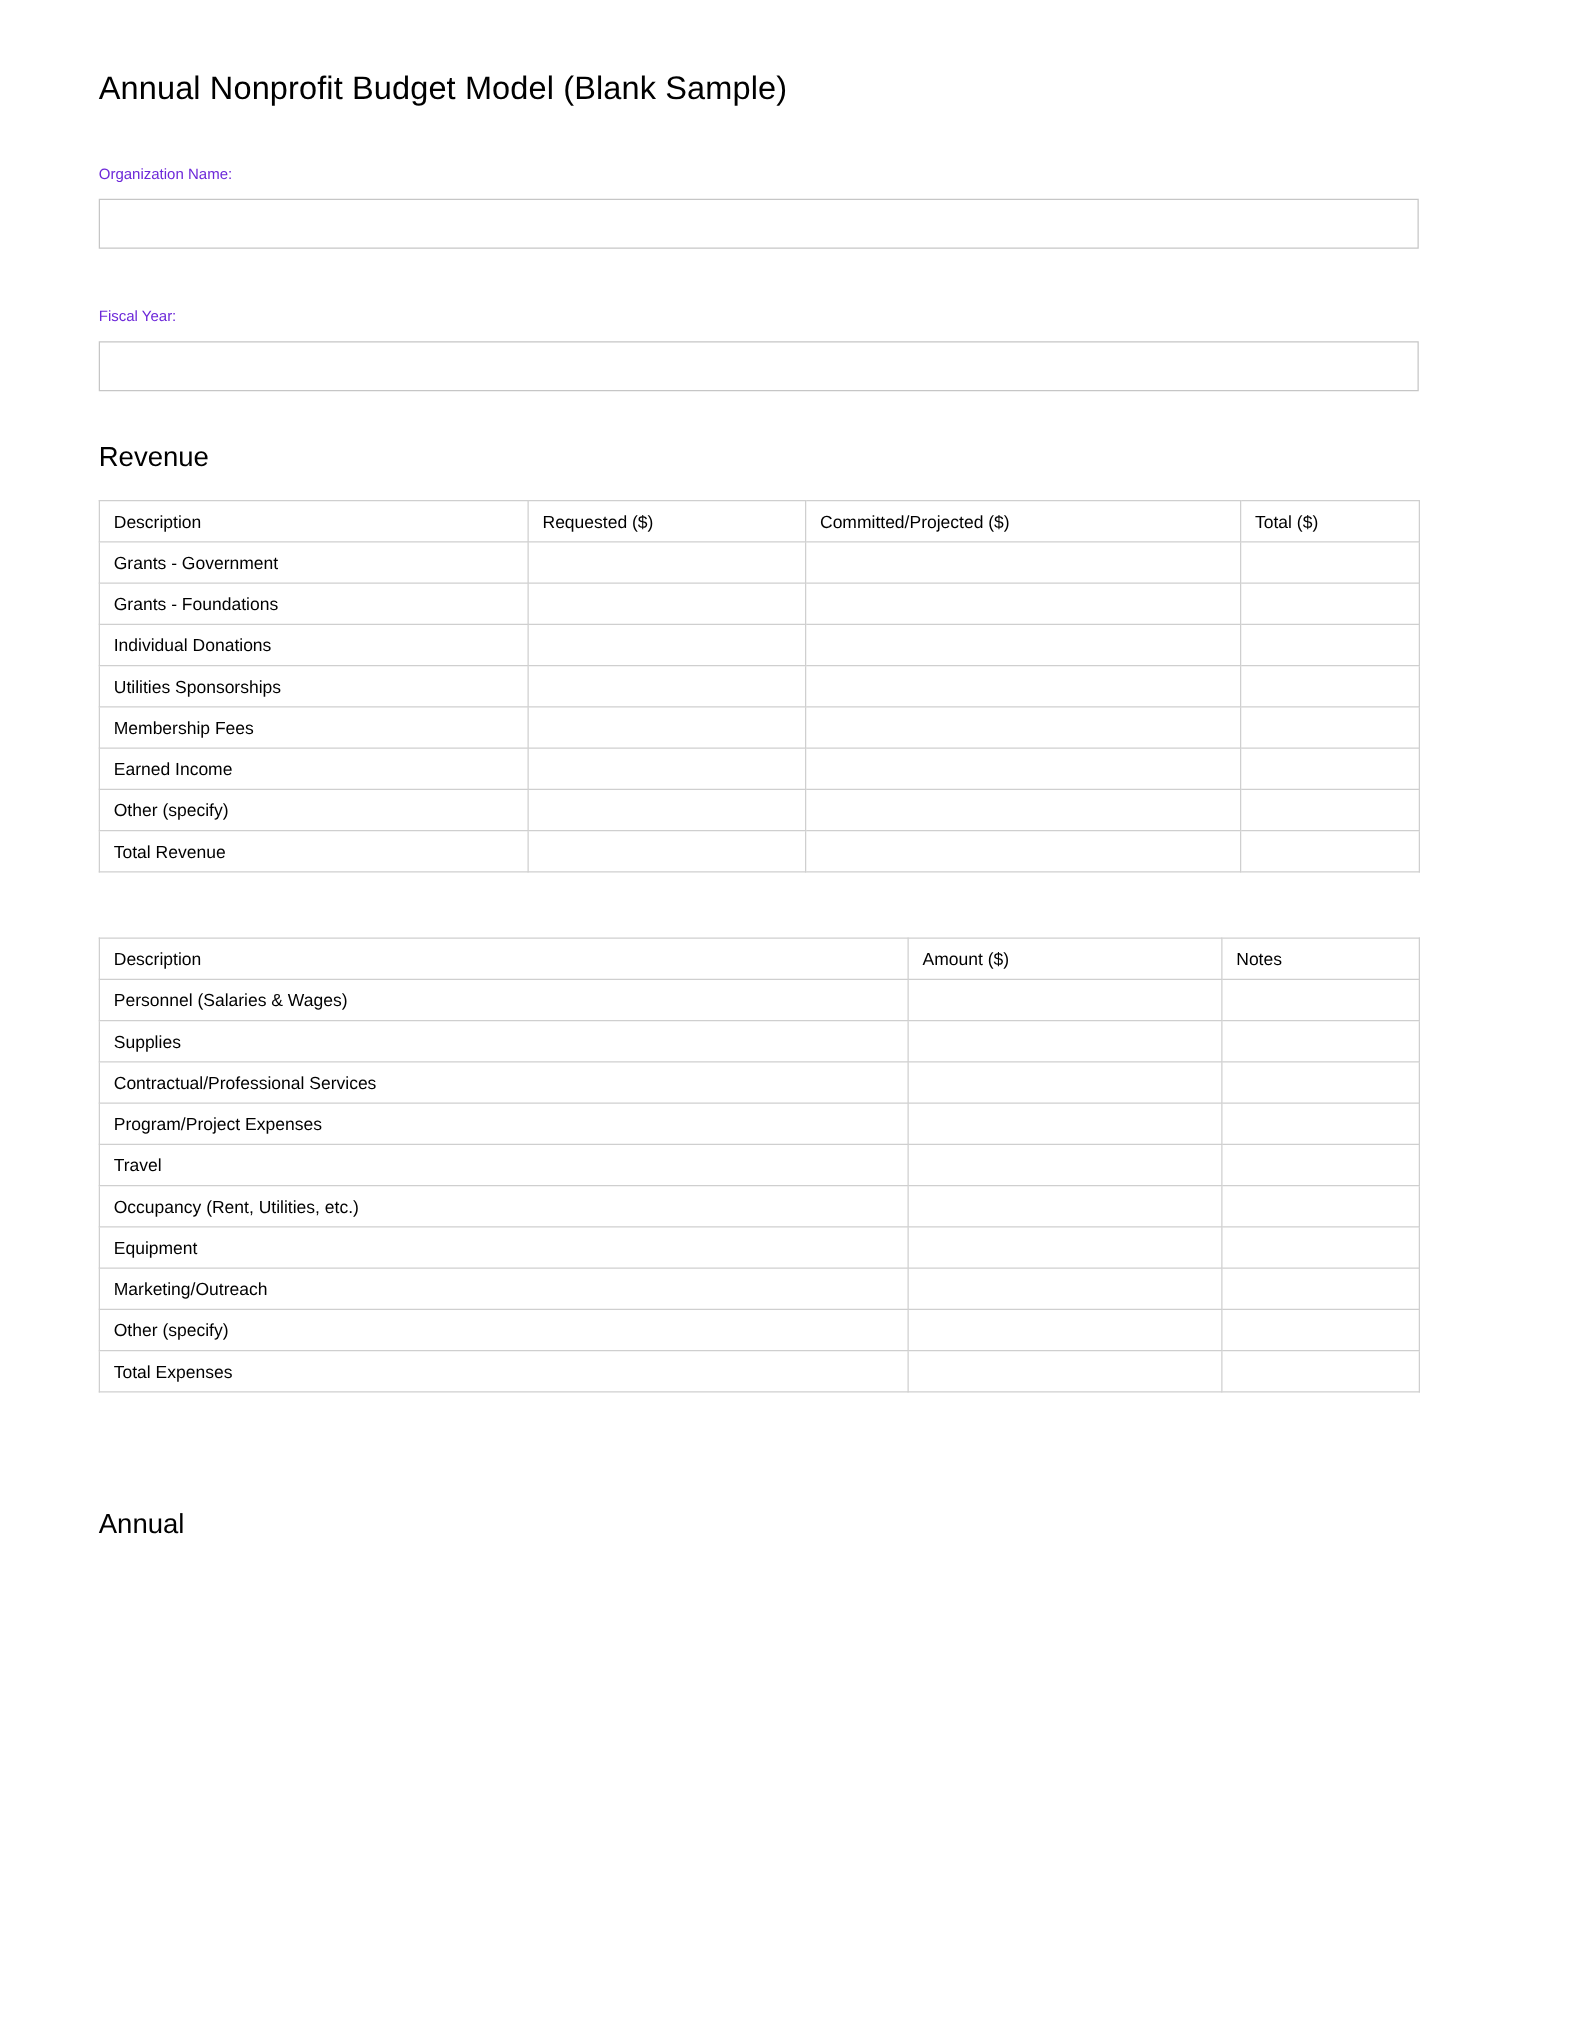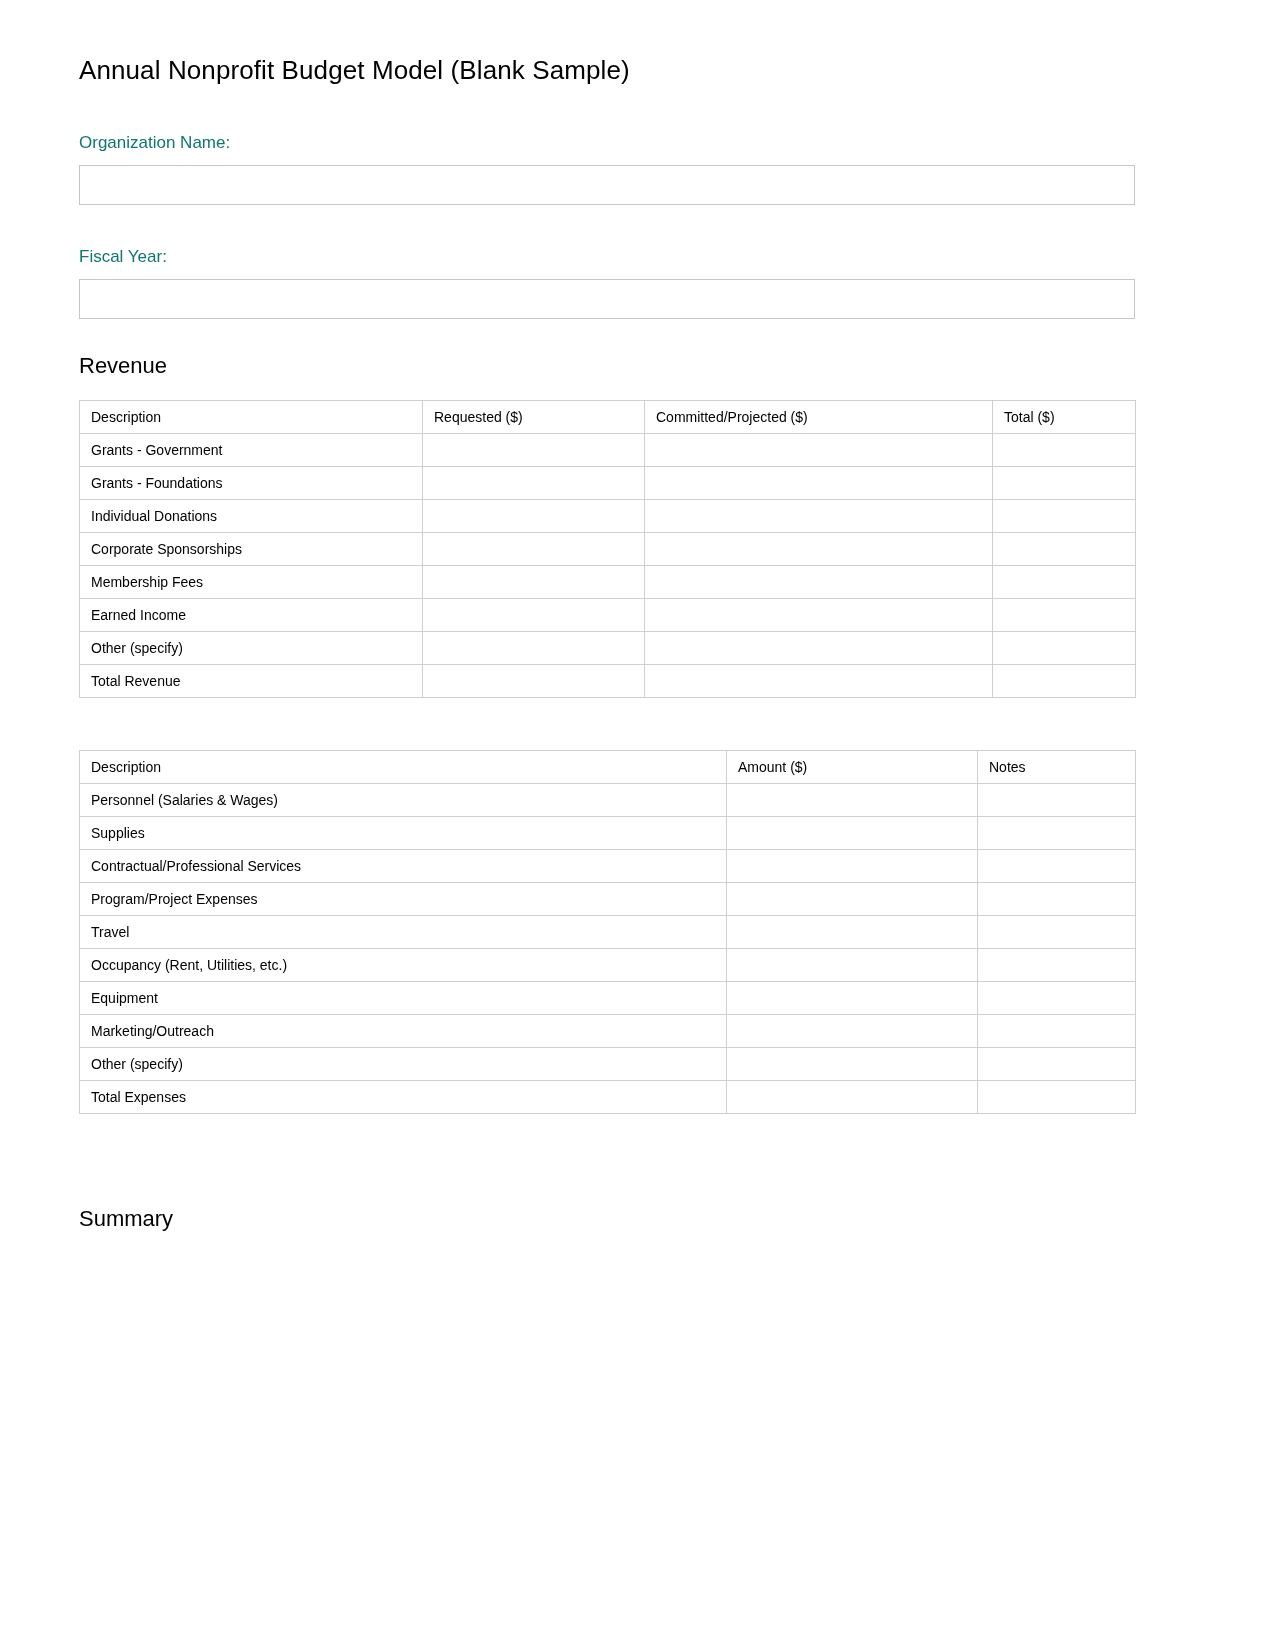--- a/index.html
+++ b/index.html
@@ -33,24 +33,24 @@
     line-height: 1.2;
     margin: 0;
     padding: 0;
     position: absolute;
     left: 0;
     top: 55px;
     white-space: nowrap;
     letter-spacing: 0.1px;
   }
   .field-label {
-    font-size: 17px;
+    font-size: 12px;
     font-weight: normal;
     line-height: 1.3;
-    color: #0f766e;
+    color: #6d28d9;
   }
   .field-block { margin: 0; }
   .text-input {
     display: block;
     width: 100%;
     height: 40px;
     box-sizing: border-box;
     border: 1px solid #c6c6c6;
     background: #ffffff;
     margin-top: 11px;
@@ -160,21 +160,21 @@
                 <td></td>
                 <td></td>
               </tr>
               <tr>
                 <td>Individual Donations</td>
                 <td></td>
                 <td></td>
                 <td></td>
               </tr>
               <tr>
-                <td>Corporate Sponsorships</td>
+                <td>Utilities Sponsorships</td>
                 <td></td>
                 <td></td>
                 <td></td>
               </tr>
               <tr>
                 <td>Membership Fees</td>
                 <td></td>
                 <td></td>
                 <td></td>
               </tr>
@@ -266,17 +266,17 @@
                 <td>Total Expenses</td>
                 <td></td>
                 <td></td>
               </tr>
             </tbody>
         </table>
       </div>
     </div>
 
     <div id="summary-section">
-      <h2 class="section-title">Summary</h2>
+      <h2 class="section-title">Annual</h2>
     </div>
 
   </div>
 </div>
 
 </body></html>

